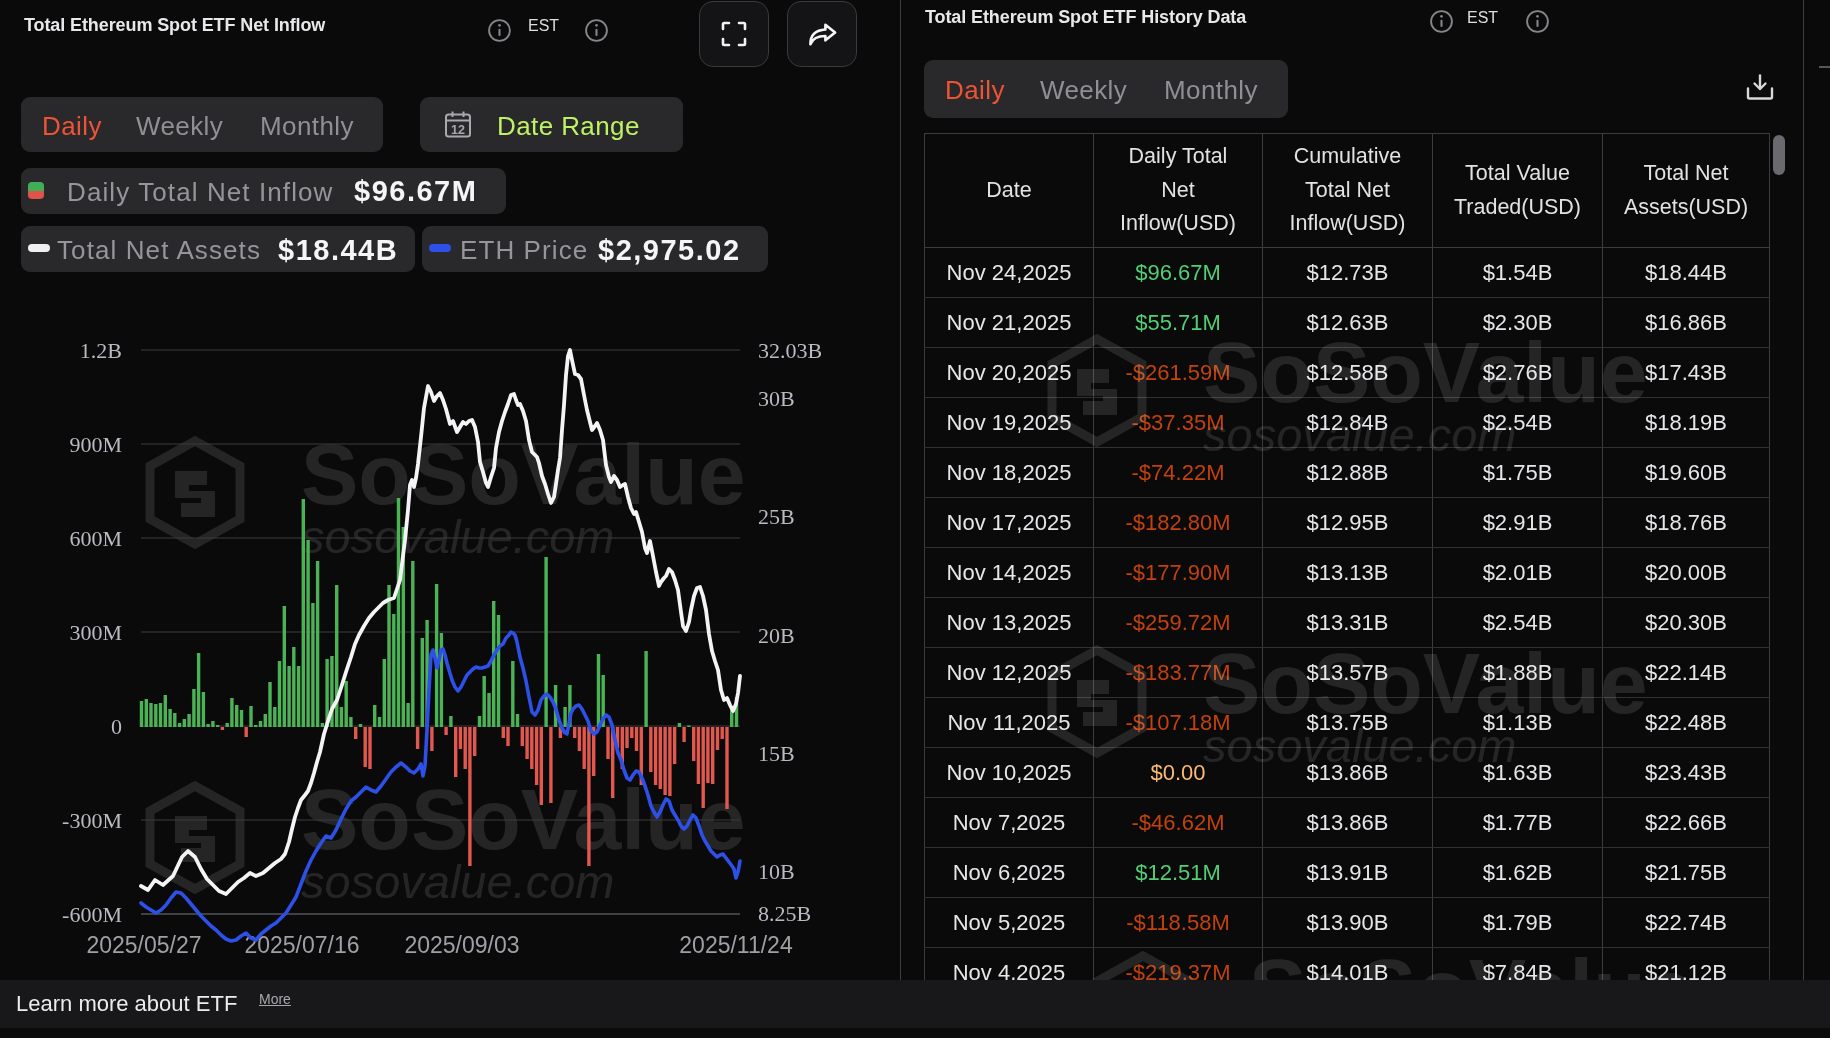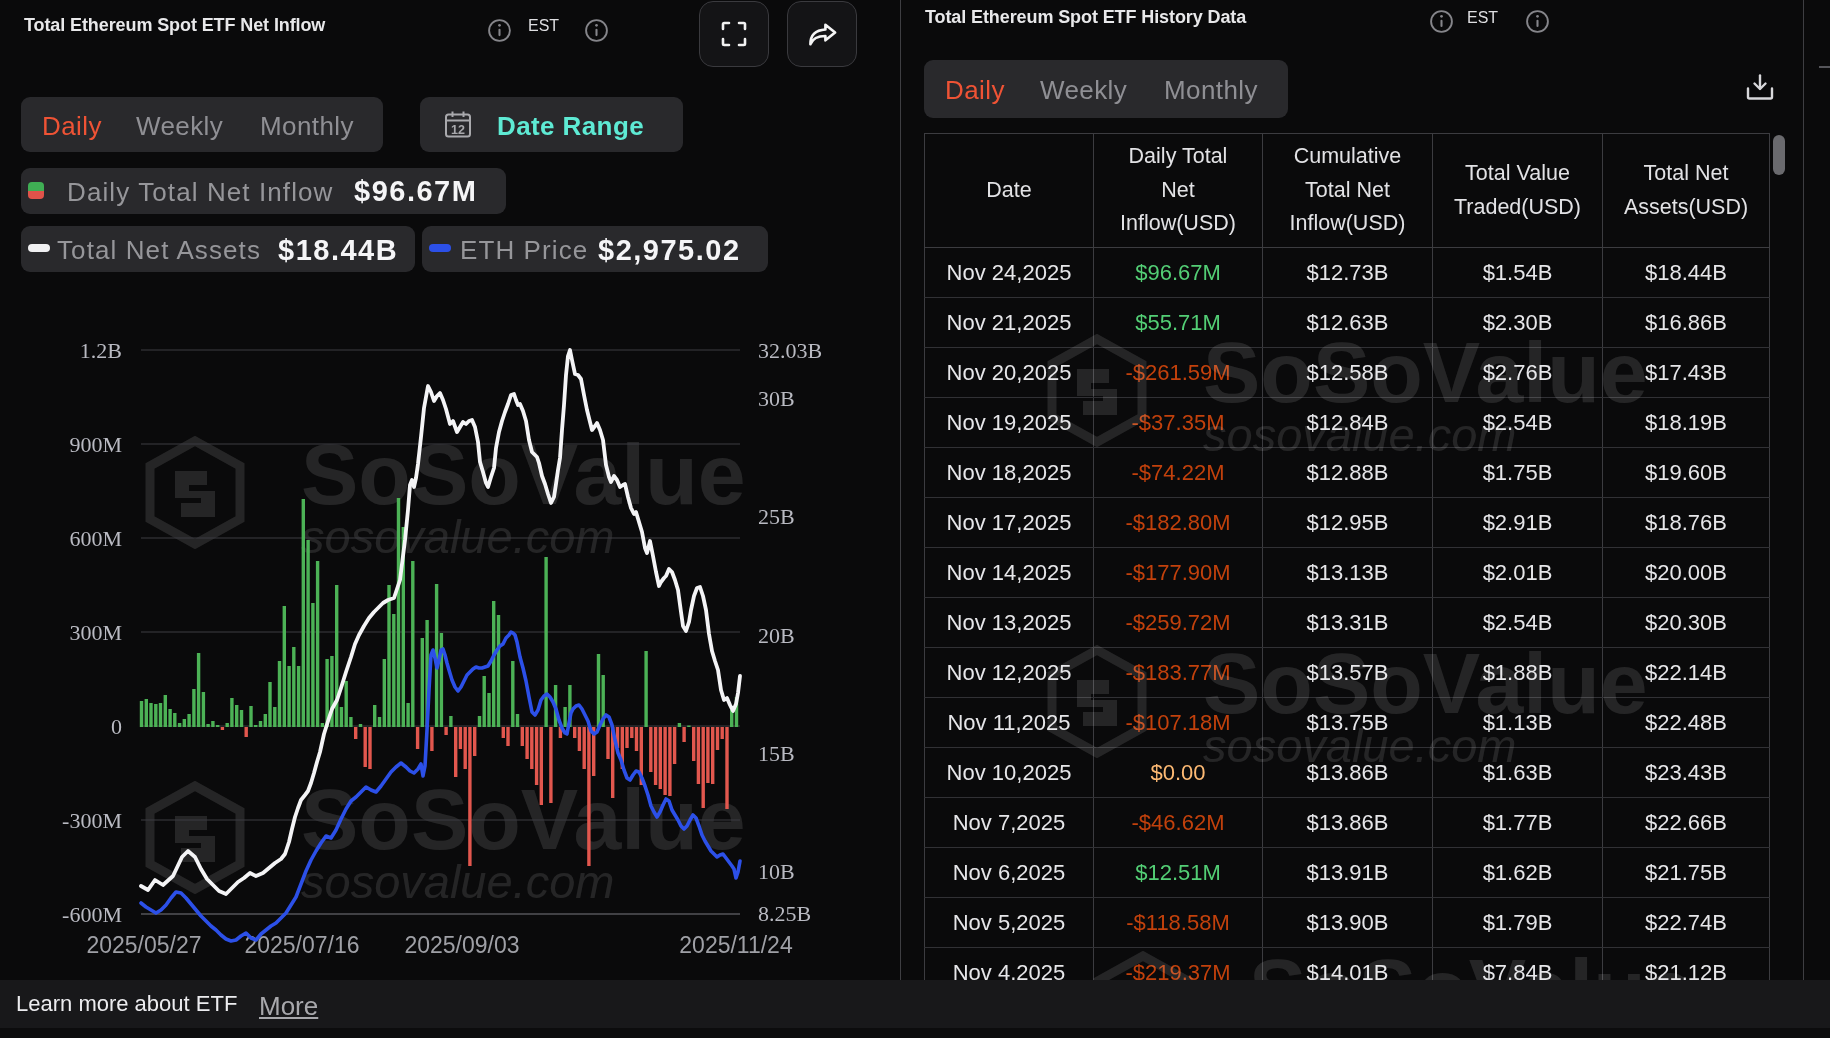--- a/index.html
+++ b/index.html
@@ -59,21 +59,21 @@
   <div class="abs tabtxt" style="left:260px;top:111px">Monthly</div>
 
   <div class="abs pillbox" style="left:420px;top:97px;width:263px;height:55px"></div>
   <div class="abs" style="left:443px;top:109px"><svg viewBox="0 0 30 30" width="30" height="31" fill="none" stroke="#a9a9ad" stroke-width="2">
         <rect x="3" y="5" width="24" height="22" rx="2.5"></rect>
         <line x1="3" y1="11" x2="27" y2="11"></line>
         <line x1="9.5" y1="2" x2="9.5" y2="7.5"></line>
         <line x1="20.5" y1="2" x2="20.5" y2="7.5"></line>
         <text x="15" y="24" text-anchor="middle" font-family="Liberation Sans, sans-serif" font-size="12.5" fill="#a9a9ad" stroke="none" font-weight="bold">12</text>
       </svg></div>
-  <div class="abs tabtxt" style="left:497px;top:111px;font-weight:bold;color:#5eead4">Date Range</div>
+  <div class="abs tabtxt" style="left:497px;top:111px;font-weight:normal;color:#bef264">Date Range</div>
 
   <div class="abs pillbox" style="left:21px;top:168px;width:485px;height:46px"></div>
   <div class="abs" style="left:28px;top:182px;width:16px;height:17px;border-radius:4px;overflow:hidden">
     <div style="width:16px;height:9px;background:#3fae54"></div>
     <div style="width:16px;height:8px;background:#e0534a"></div>
   </div>
   <div class="abs chip-lab" style="left:67px;top:177px">Daily Total Net Inflow</div>
   <div class="abs chip-val" style="left:354px;top:175px">$96.67M</div>
 
   <div class="abs pillbox" style="left:21px;top:226px;width:394px;height:46px"></div>
@@ -428,15 +428,15 @@
         <path d="M50 0 L95 25 L95 78 L50 103 L5 78 L5 25 Z" stroke="rgba(255,255,255,0.115)" stroke-width="9"></path>
         <path d="M30 30 L62 30 L62 44 L44 44 L44 50 L70 50 L70 76 L36 76 L36 62 L56 62 L56 57 L30 57 Z" fill="rgba(255,255,255,0.115)"></path>
         <text x="156" y="63" font-family="Liberation Sans, sans-serif" font-weight="bold" font-size="86" fill="rgba(255,255,255,0.115)">SoSoValue</text>
         <text x="156" y="112" font-family="Liberation Sans, sans-serif" font-style="italic" font-size="47" fill="rgba(255,255,255,0.115)">sosovalue.com</text>
       </g>
   </svg>
 </div>
 
 <div class="abs" style="left:0;top:980px;width:1830px;height:48px;background:#18181a">
   <span class="abs" style="left:16px;top:11px;font-size:22px;color:#ececef">Learn more about ETF</span>
-  <span class="abs" style="left:259px;top:11px;font-size:26px;color:#a8a8ac;text-decoration:underline">More</span>
+  <span class="abs" style="left:259px;top:11px;font-size:14px;color:#a8a8ac;text-decoration:underline">More</span>
 </div>
 <div class="abs" style="left:0;top:1028px;width:1830px;height:10px;background:#0c0c0d"></div>
 
 </body></html>

